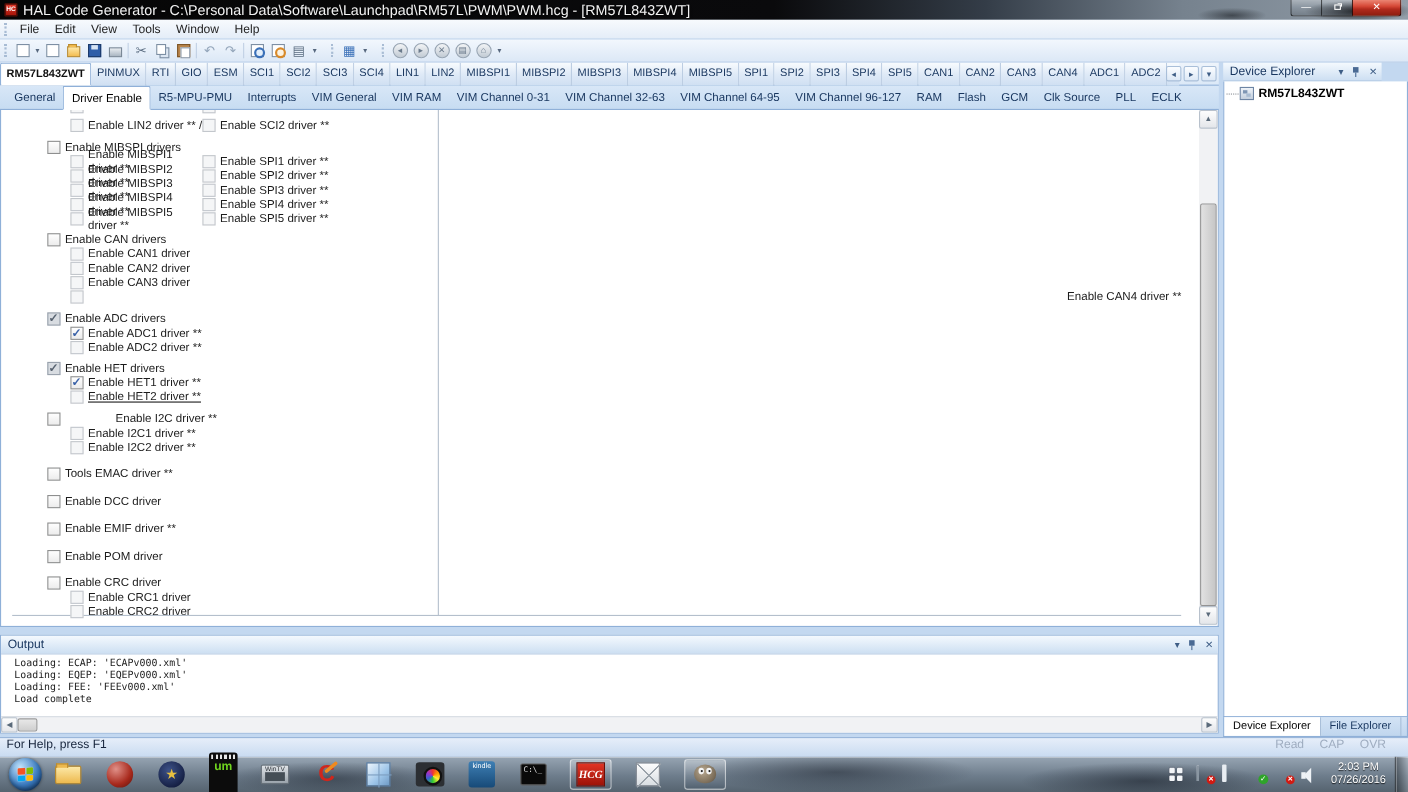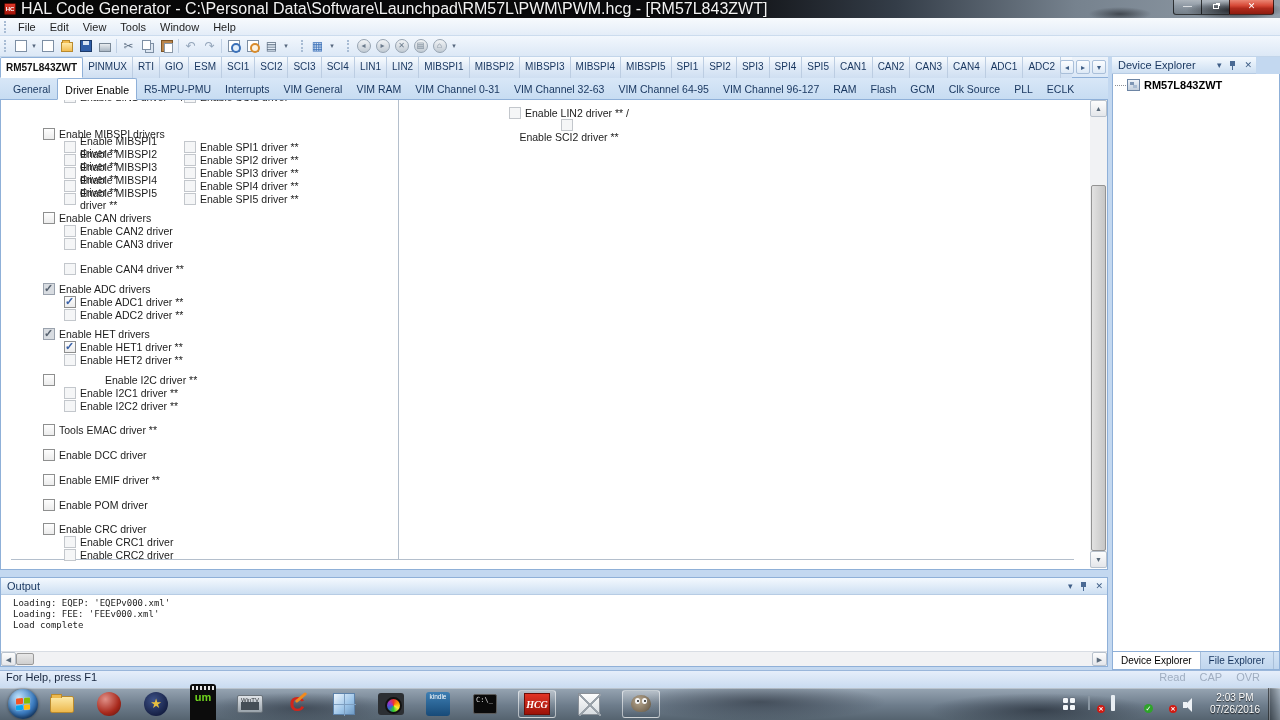--- a/index.html
+++ b/index.html
@@ -10,21 +10,21 @@
   
   .titlebar { position:absolute; left:0; top:0; width:1280px; height:18px;
     background:
       radial-gradient(ellipse 70px 14px at 1235px 10px, rgba(8,10,14,.85), transparent 70%),
       radial-gradient(ellipse 45px 10px at 1120px 14px, rgba(8,10,14,.5), transparent 70%),
       linear-gradient(90deg,#060606 0%,#0a0a0c 55%,#343d48 70%,#76828e 84%,#939ea9 100%);
     display:flex; align-items:center; }
   .app-ico { width:12px; height:12px; margin:0 5px 0 4px; background:linear-gradient(#e2392a,#a41408);
     border:1px solid #5c0d05; color:#fff; font-size:6px; font-weight:bold; line-height:10px;
     text-align:center; border-radius:1px; }
-  .titlebar .t-text { color:#f2f2f2; font-size:16px; text-shadow:0 1px 2px #000; white-space:nowrap; }
+  .titlebar .t-text { color:#f2f2f2; font-size:13px; text-shadow:0 1px 2px #000; white-space:nowrap; }
   .winbtns { position:absolute; right:6px; top:0; display:flex; }
   .winbtn { height:15px; border:1px solid rgba(0,0,0,.7); border-top:none;
     background:linear-gradient(rgba(255,255,255,.32),rgba(255,255,255,.06) 45%,rgba(0,0,0,.12));
     color:#fff; font-size:9px; line-height:13px; text-align:center; }
   .winbtn.min { width:29px; border-radius:0 0 0 3px; }
   .winbtn.max { width:27px; border-left:none; border-right:none; }
   .winbtn.cls { width:45px; border-radius:0 0 3px 0;
     background:linear-gradient(#eb8573,#d64937 40%,#b02a1c 60%,#8e1d10); }
   .restore-glyph { display:inline-block; width:6px; height:5px; border:1px solid #fff;
     box-shadow:2px -2px 0 -1px #fff; margin-top:3px; }
@@ -385,21 +385,21 @@
     <div class="v-divider"></div>
     <div class="h-bottomline"></div>
   <div class="frow" style="margin-top: -10px; padding-left: 53px;">
         <span class="pitem">
           <span class="cb cb-dis"></span>
           <span>Enable LIN1 driver ** /</span>
         </span>
         <span class="cb cb-dis"></span>
         <span>Enable SCI1 driver</span>
       </div>
-      <div class="frow" style="margin-top: 4px; padding-left: 53px; flex-direction: column;">
+      <div class="frow" style="margin-top: 4px; padding-left: 53px;">
         <span class="pitem">
           <span class="cb cb-dis"></span>
           <span>Enable LIN2 driver ** /</span>
         </span>
         <span class="cb cb-dis"></span>
         <span>Enable SCI2 driver **</span>
       </div>
       <div class="frow" style="margin-top: 7px; padding-left: 32px;">
         <span class="cb cb-en"></span>
         <span>Enable MIBSPI drivers</span>
@@ -443,27 +443,31 @@
         </span>
         <span class="cb cb-dis"></span>
         <span>Enable SPI5 driver **</span>
       </div>
       <div class="frow" style="margin-top: 6px; padding-left: 32px;">
         <span class="cb cb-en"></span>
         <span>Enable CAN drivers</span>
       </div>
       <div class="frow" style="margin-top: 0px; padding-left: 53px;">
         <span class="cb cb-dis"></span>
+        <span>Enable CAN1 driver</span>
+      </div>
+      <div class="frow" style="margin-top: 0px; padding-left: 53px;">
+        <span class="cb cb-dis"></span>
         <span>Enable CAN2 driver</span>
       </div>
       <div class="frow" style="margin-top: 0px; padding-left: 53px;">
         <span class="cb cb-dis"></span>
         <span>Enable CAN3 driver</span>
       </div>
-      <div class="frow" style="margin-top: 12px; padding-left: 53px;">
+      <div class="frow" style="margin-top: 0px; padding-left: 53px; justify-content: space-between;">
         <span class="cb cb-dis"></span>
         <span>Enable CAN4 driver **</span>
       </div>
       <div class="frow" style="margin-top: 7px; padding-left: 32px;">
         <span class="cb cb-gray">
           <span class="ck">✓</span>
         </span>
         <span>Enable ADC drivers</span>
       </div>
       <div class="frow" style="margin-top: 0px; padding-left: 53px;">
@@ -481,21 +485,21 @@
           <span class="ck">✓</span>
         </span>
         <span>Enable HET drivers</span>
       </div>
       <div class="frow" style="margin-top: 0px; padding-left: 53px;">
         <span class="cb cb-en">
           <span class="ck">✓</span>
         </span>
         <span>Enable HET1 driver **</span>
       </div>
-      <div class="frow" style="margin-top: 0px; padding-left: 53px;">
+      <div class="frow" style="margin-top: 0px; padding-left: 53px; text-decoration: underline;">
         <span class="cb cb-dis"></span>
         <span>Enable HET2 driver **</span>
       </div>
       <div class="frow" style="margin-top: 7px; padding-left: 32px; gap: 46px;">
         <span class="cb cb-en"></span>
         <span>Enable I2C driver **</span>
       </div>
       <div class="frow" style="margin-top: 0px; padding-left: 53px; align-items: flex-end;">
         <span class="cb cb-dis"></span>
         <span>Enable I2C1 driver **</span>
@@ -543,20 +547,21 @@
 <div class="output">
   <div class="pane-hdr">
     <span>Output</span>
     <span class="hdr-icons">
       <span class="hi">▾</span>
       <span class="pin"></span>
       <span class="hi">✕</span>
     </span>
   </div>
   <div class="out-body" id="out-body">
+      <div>Loading: ECAP: 'ECAPv000.xml'</div>
       <div>Loading: EQEP: 'EQEPv000.xml'</div>
       <div>Loading: FEE: 'FEEv000.xml'</div>
       <div>Load complete</div>
     </div>
   <div class="hscroll">
     <div class="hbtn" style="left:0">◀</div>
     <div class="hthumb"></div>
     <div class="hbtn" style="right:0">▶</div>
   </div>
 </div>

